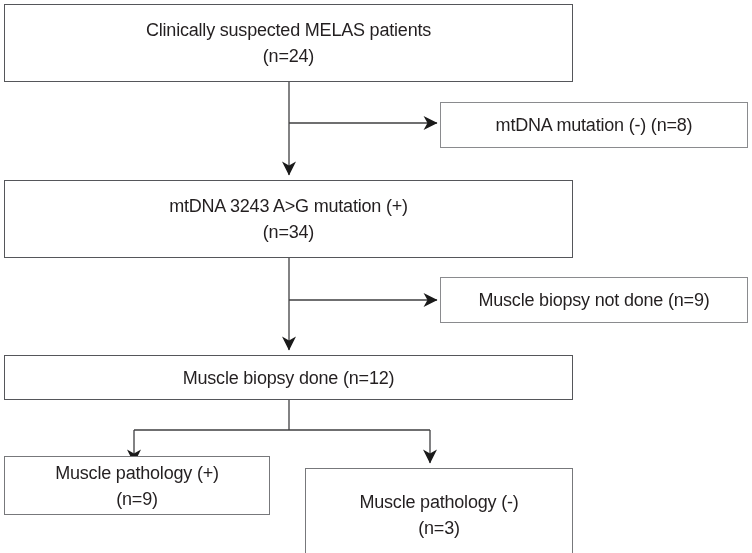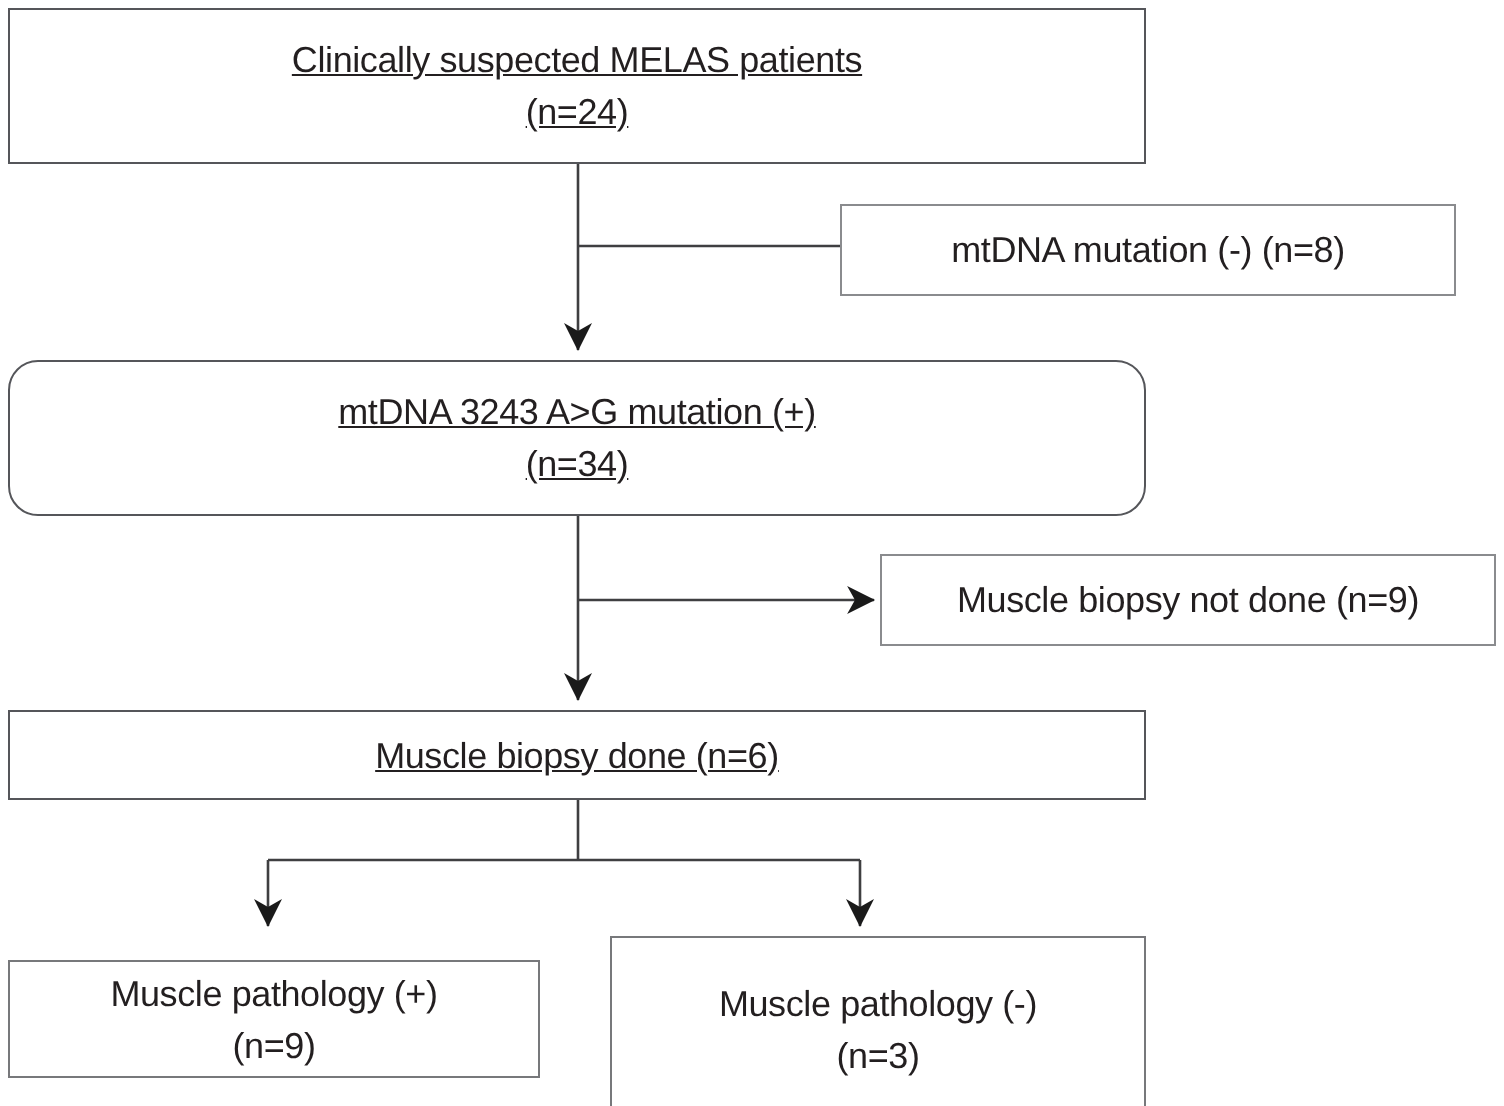--- a/index.html
+++ b/index.html
@@ -30,21 +30,20 @@
     align-items: center;
     justify-content: center;
     text-align: center;
     background: #ffffff;
     font-size: 18px;
     line-height: 26px;
     letter-spacing: -0.2px;
   }
   .box.main {
     border: 1.6px solid #55565a;
-    text-decoration: underline;
   }
   .box.side {
     border: 1.4px solid #8a8b8e;
   }
   .box.leaf {
     border: 1.5px solid #77787b;
   }
   .box span { display: block; white-space: nowrap; }
   .box span:empty { display: none; }
 </style>
@@ -69,38 +68,38 @@
       <path d="M134,430 V463" marker-end="url(#arrow)"></path>
       <path d="M430,430 V463" marker-end="url(#arrow)"></path>
     </g>
   </svg>
 
   <div class="box main" style="left:4px; top:4px; width:569px; height:78px;">
     <span>Clinically suspected MELAS patients</span>
     <span>(n=24)</span>
   </div>
 
-  <div class="box side" style="left:420px; top:102px; width:308px; height:46px;">
+  <div class="box side" style="left:440px; top:102px; width:308px; height:46px;">
     <span>mtDNA mutation (-) (n=8)</span>
   </div>
 
-  <div class="box main" style="left:4px; top:180px; width:569px; height:78px;border-radius:15px;">
+  <div class="box main" style="left:4px; top:180px; width:569px; height:78px;">
     <span>mtDNA 3243 A&gt;G mutation (+)</span>
     <span>(n=34)</span>
   </div>
 
   <div class="box side" style="left:440px; top:277px; width:308px; height:46px;justify-content:center;">
     <span>Muscle biopsy not done (n=9)</span>
   </div>
 
   <div class="box main" style="left:4px; top:355px; width:569px; height:45px;">
-    <span>Muscle biopsy done (n=6)</span>
+    <span>Muscle biopsy done (n=12)</span>
   </div>
 
-  <div class="box leaf" style="left:4px; top:480px; width:266px; height:59px;">
+  <div class="box leaf" style="left:4px; top:456px; width:266px; height:59px;">
     <span>Muscle pathology (+)</span>
     <span>(n=9)</span>
   </div>
 
   <div class="box leaf" style="left:305px; top:468px; width:268px; height:93px;">
     <span>Muscle pathology (-)</span>
     <span>(n=3)</span>
   </div>
 
 </div>

